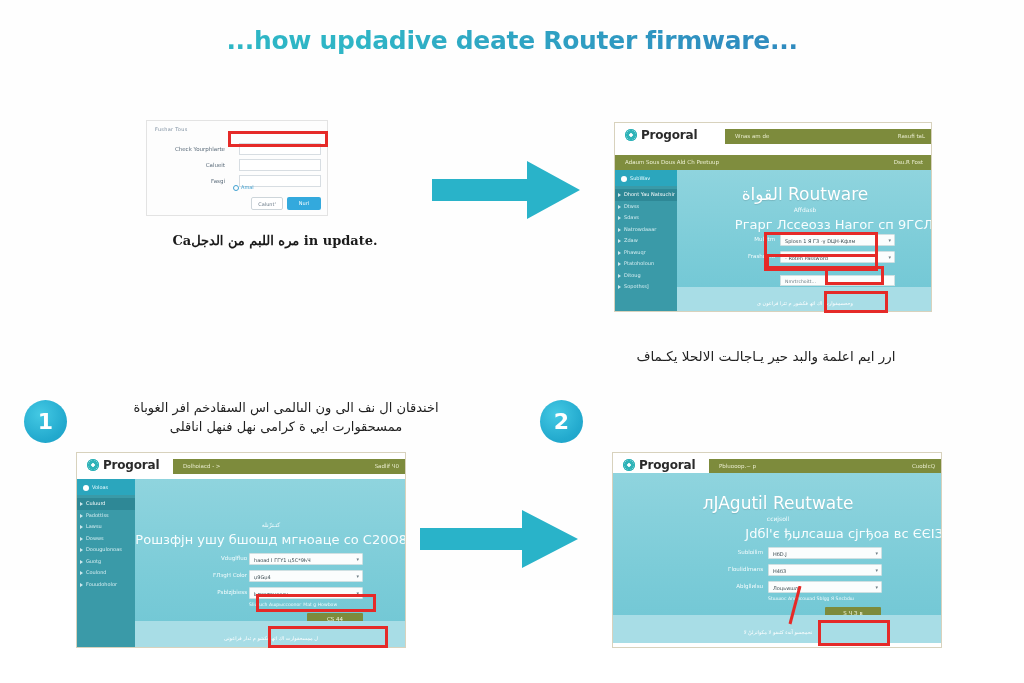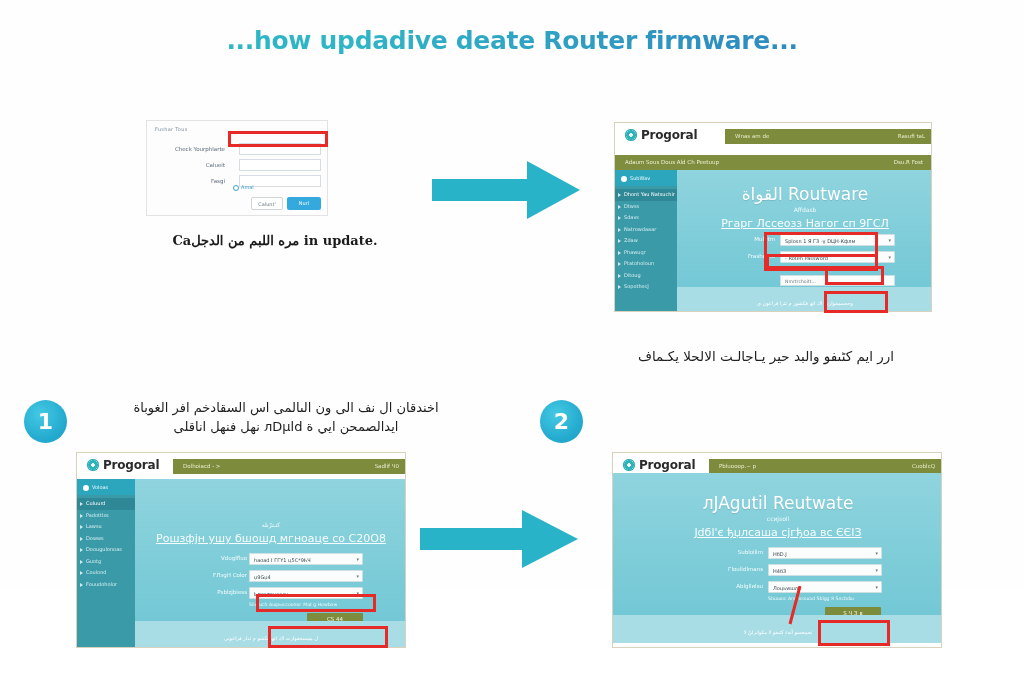--- a/index.html
+++ b/index.html
@@ -167,22 +167,22 @@
   .rp-h1 {
     position: absolute; width: 100%; text-align: center;
     font-size: 17px; color: #ffffff; font-family: "DejaVu Sans", sans-serif;
     text-shadow: 0 1px 1px rgba(0,0,0,0.12);
   }
   .rp-h2 {
     position: absolute; width: 100%; text-align: center;
     font-size: 6px; color: #f2fbfd;
   }
   .rp-h3 {
-    position: absolute; width: 100%; text-align: center;
-    font-size: 11px; color: #f7fdfe; text-decoration: underline;
+    position: absolute; width: 100%; text-align: right;
+    font-size: 13px; color: #f7fdfe;
   }
   .rp-frow { position: absolute; height: 13px; }
   .rp-flabel {
     position: absolute; right: 0; top: 2px; text-align: right;
     font-size: 5.5px; color: #f4fcfd; white-space: nowrap;
   }
   .rp-select {
     position: absolute; height: 12px; background: #fbfdfd;
     border: 1px solid #cfe0e2; border-radius: 1px;
     font-size: 5px; color: #3c4c52; line-height: 12px; padding-left: 4px;
@@ -305,28 +305,28 @@
       <span class="rp-textinput garble" style="left:103px;top:105px;width:115px">Nmrtrchoitt...</span>
       <div class="rp-savebtn garble" style="left:163px;top:122px;width:50px">Savil</div>
       <div class="rp-footer arabicish">وحعسمقوارت اك اتھ فكشور م ثثرا فراعون ی</div>
     </div>
   </div>
   <div class="redbox" style="left:764px;top:232px;width:114px;height:39px"></div>
   <div class="redbox" style="left:766px;top:254px;width:112px;height:15px"></div>
   <div class="redbox" style="left:825px;top:266px;width:59px;height:19px"></div>
   <div class="redbox" style="left:824px;top:291px;width:64px;height:22px"></div>
 
-  <div id="caption-mid-right" class="arabicish">ارر ايم كٹىفو والبد حير يـاجالـت الالحلا يكـماف</div>
+  <div id="caption-mid-right" class="arabicish">ارر ايم اعلمة والبد حير يـاجالـت الالحلا يكـماف</div>
 
   <div class="step-badge" id="badge-1">1</div>
   <div class="step-badge" id="badge-2">2</div>
 
   <div class="step-para arabicish" id="step1-para">
     <div>اخندقان ال نف الى ون الىالمى اس السقادخم افر الغوباة</div>
-    <div>ايدالصمحن ايي ة лDµld نهل فنهل اناقلى</div>
+    <div>ممسحقوارت ايي ة كرامى نهل فنهل اناقلى</div>
   </div>
   <div class="step-para arabicish" id="step2-para">
   </div>
 
   <div class="router-panel" id="panel-b" style="left:76px;top:452px;width:330px;height:196px">
     <div class="rp-topbar"></div>
     <div class="rp-logo">
       <span class="rp-logo-mark"></span>
       <span class="rp-logo-text">Progoral</span>
     </div>

